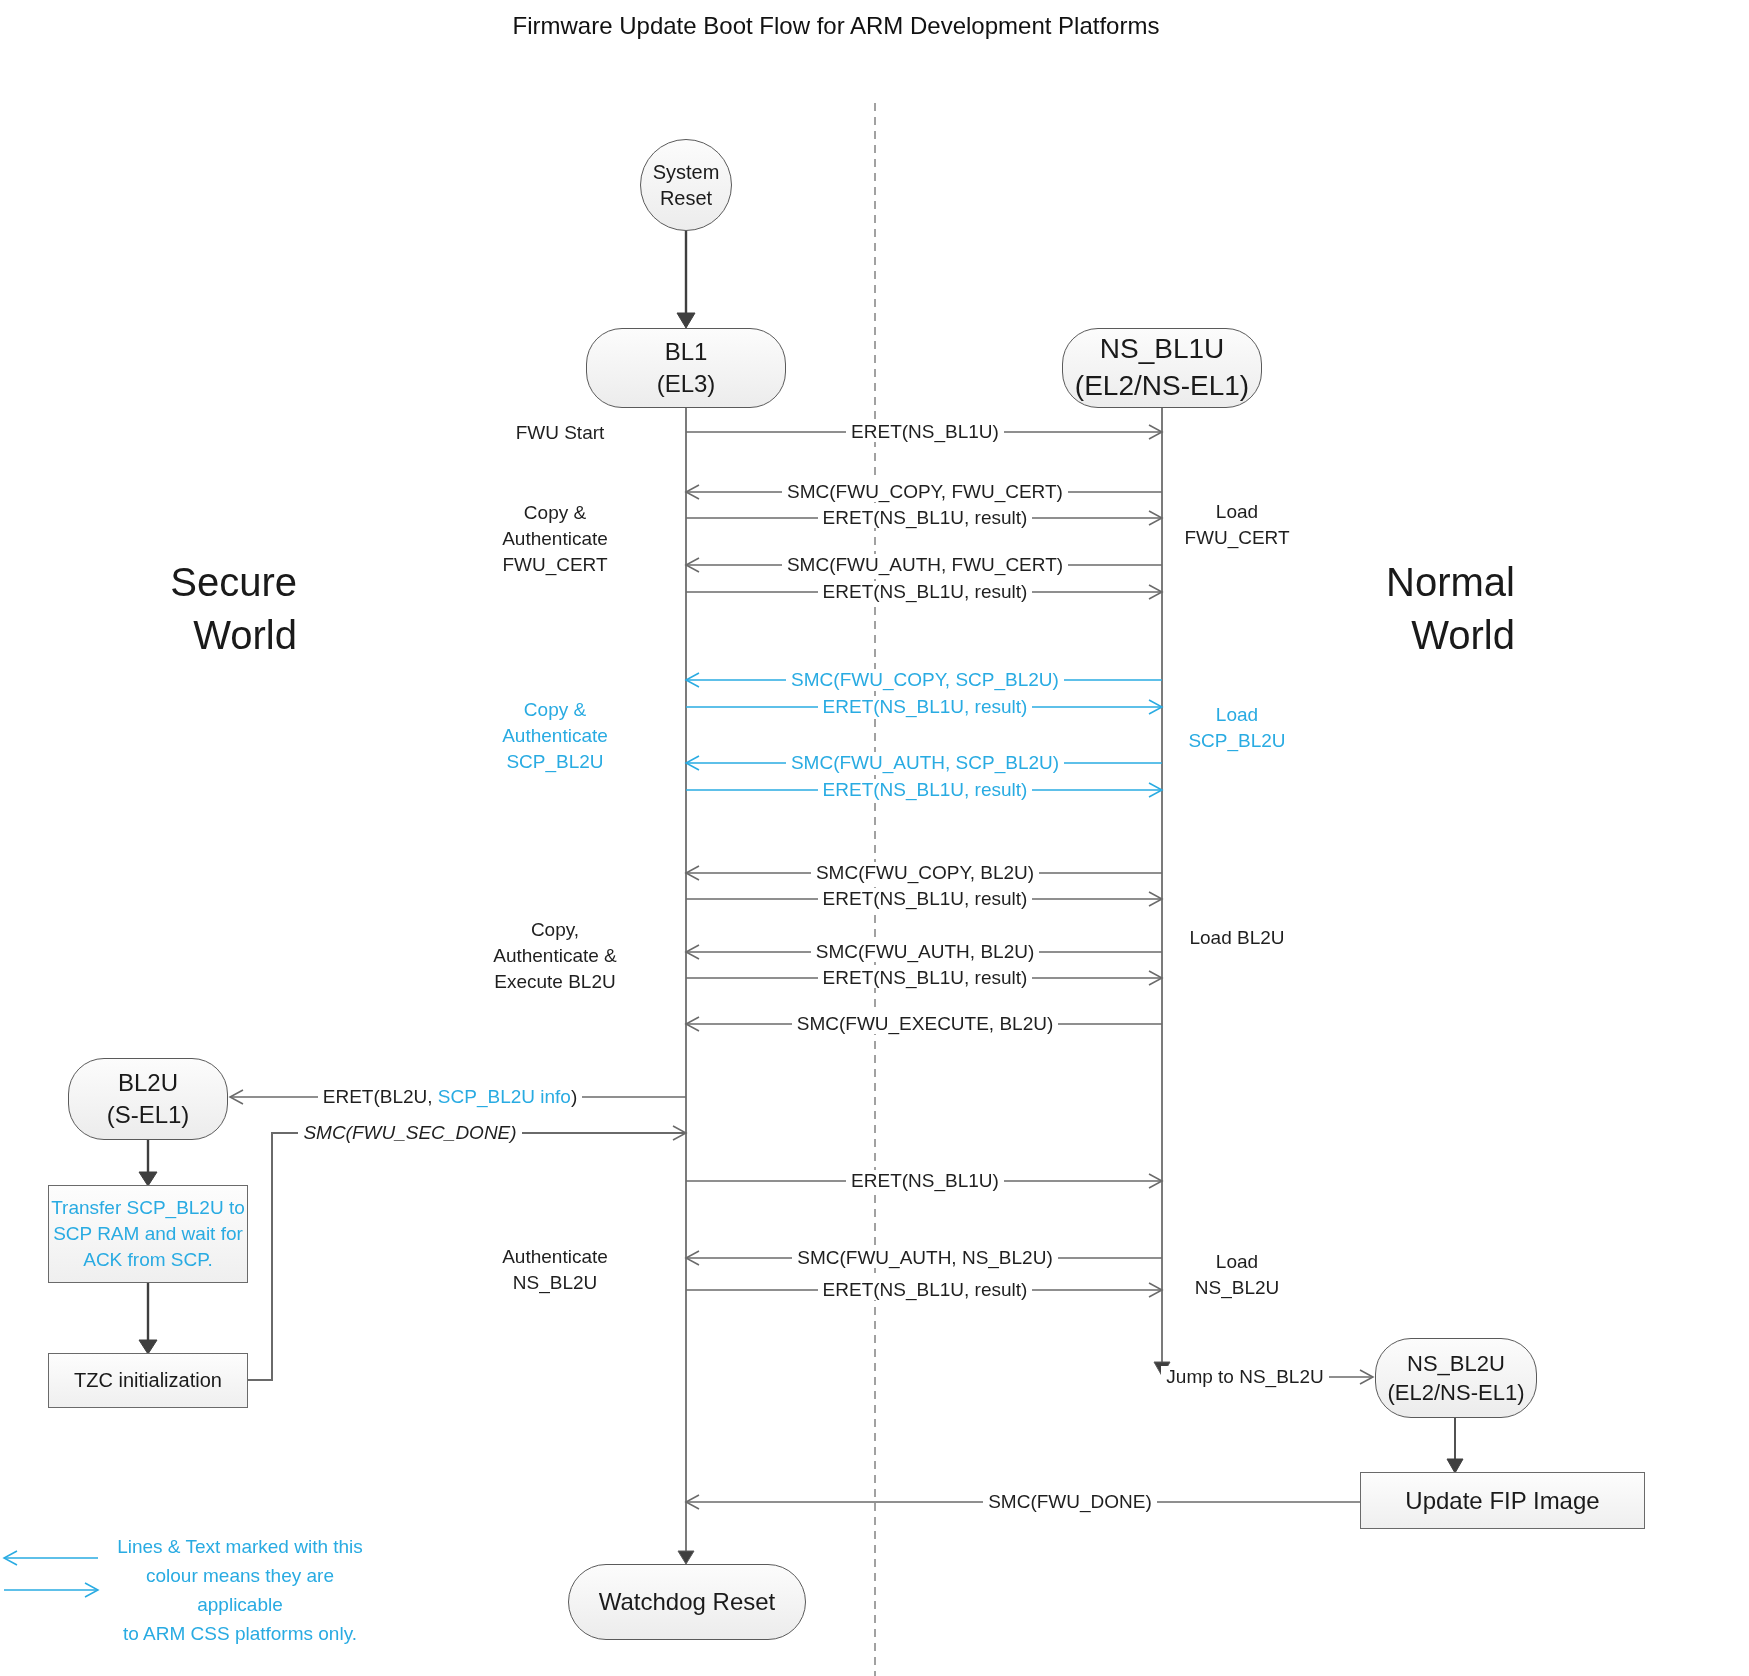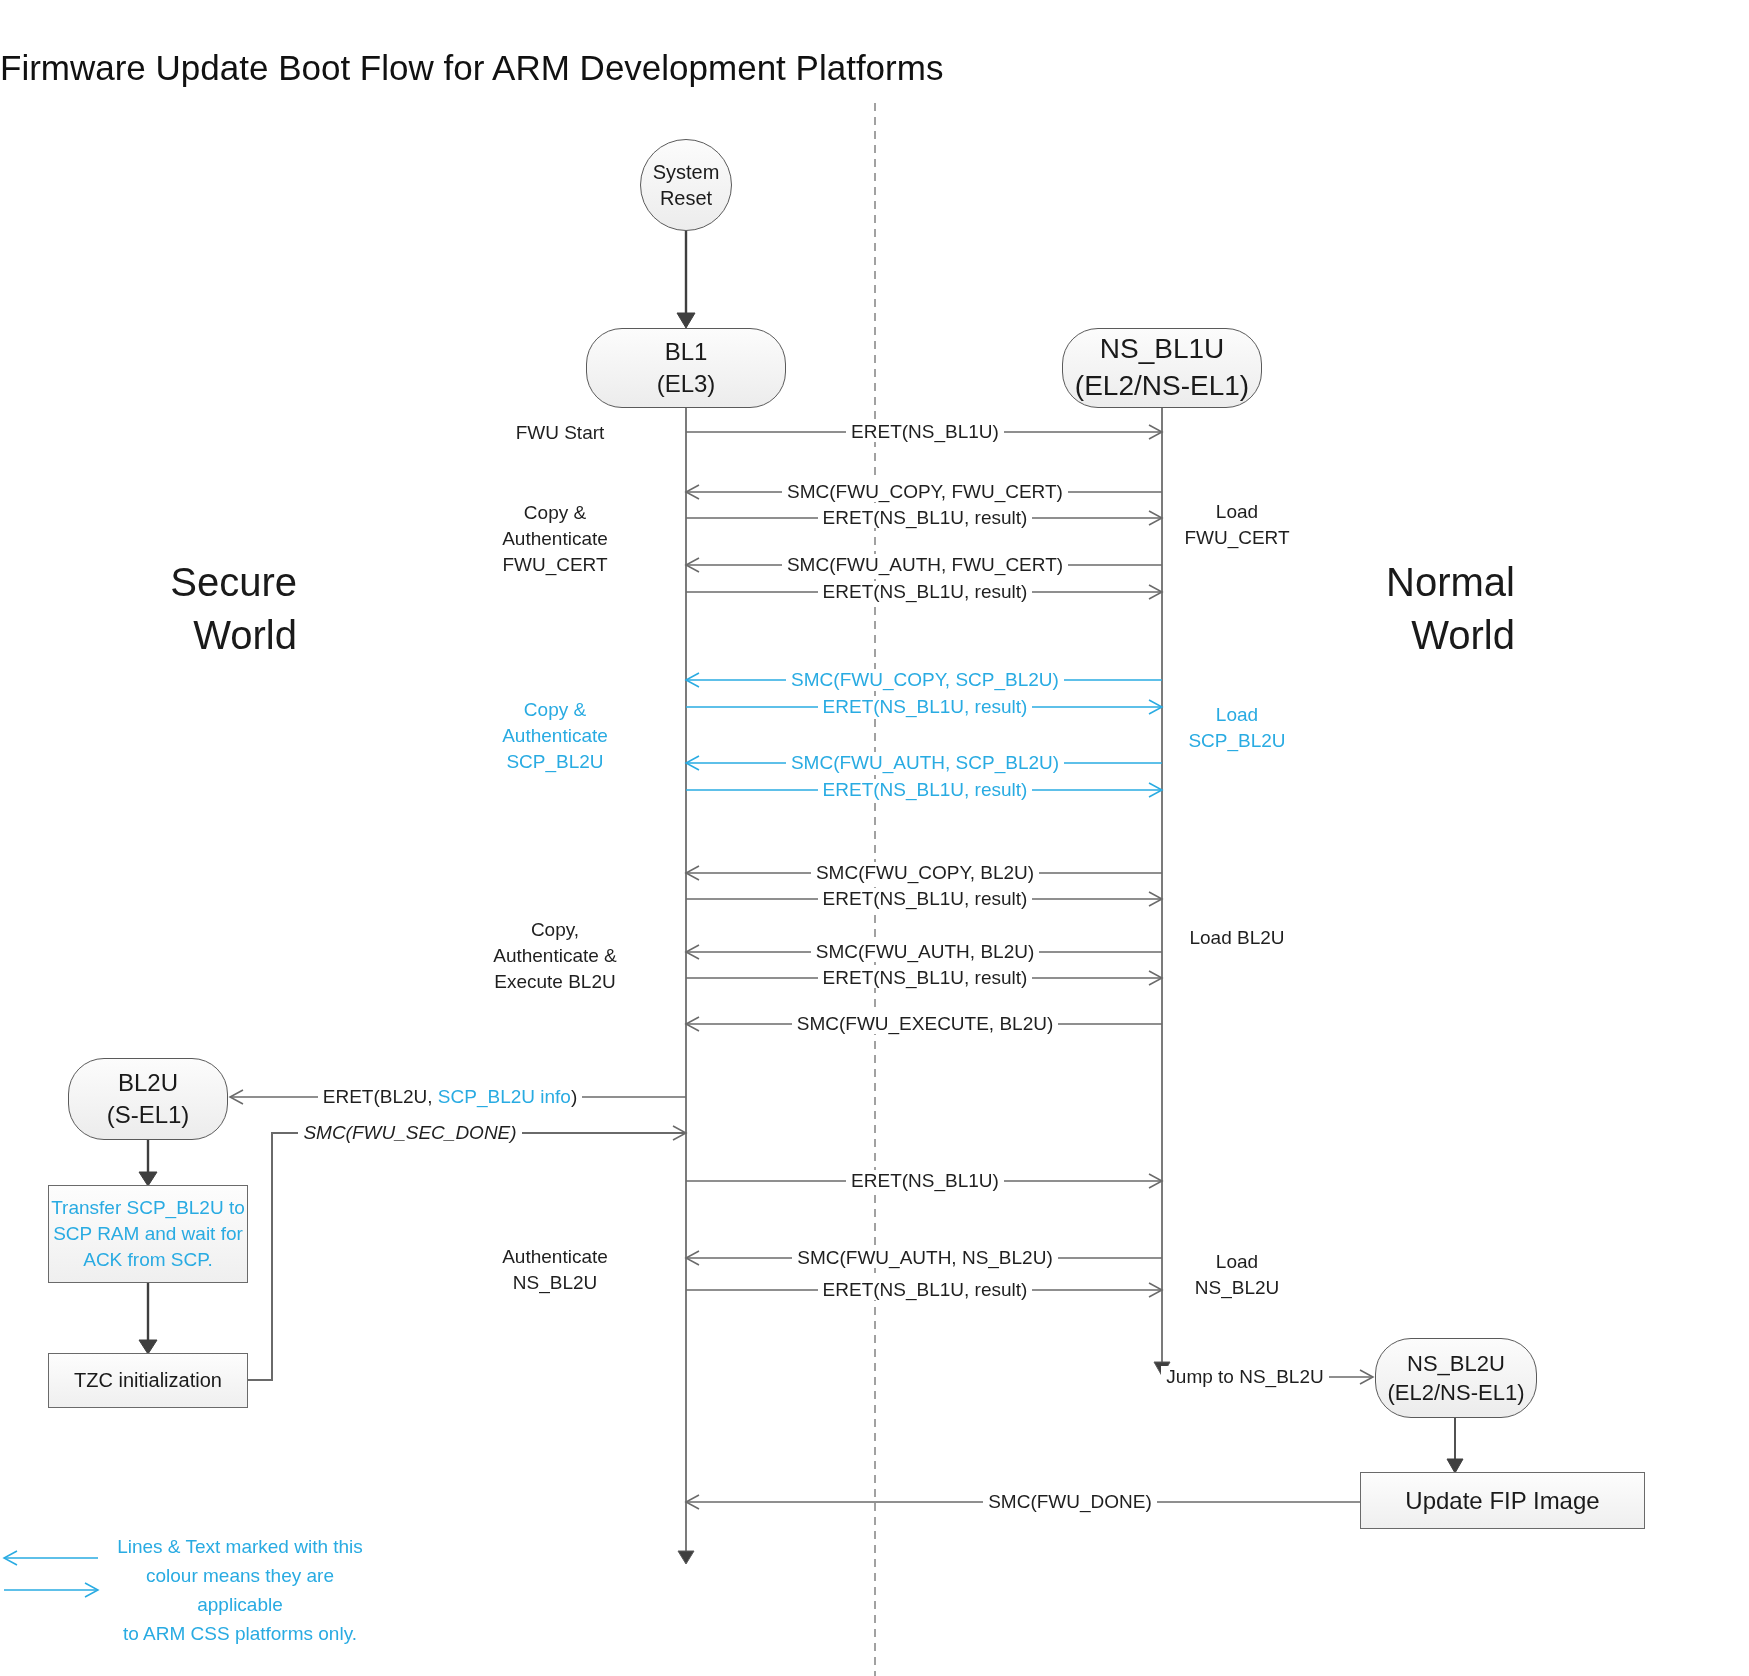--- a/index.html
+++ b/index.html
@@ -3,22 +3,22 @@
 <meta charset="utf-8">
 <style>
   html,body{margin:0;padding:0;background:#fff;}
   .canvas{
     position:relative;width:1749px;height:1676px;background:#fff;overflow:hidden;
     font-family:"Liberation Sans", sans-serif;color:#1a1a1a;
   }
   .abs{position:absolute;}
   .pre{white-space:pre-line;}
   .title{
-    left:0;top:12px;width:1672px;text-align:left;
-    font-size:35px;color:#111;margin-top:36px;
+    left:0;top:12px;width:1672px;text-align:center;
+    font-size:24px;color:#111;
   }
   .world{
     width:220px;text-align:right;font-size:40px;line-height:53px;color:#1a1a1a;
   }
   .node{
     display:flex;flex-direction:column;align-items:center;justify-content:center;
     text-align:center;border:1.6px solid #5a5a5a;border-radius:36px;
     background:linear-gradient(180deg,#fcfcfc 0%,#ececec 100%);
     font-size:24px;line-height:1.32;box-sizing:border-box;
   }
@@ -167,20 +167,21 @@
   <div class="abs node ellipse pre" style="left:640px;top:139px;width:92px;height:92px;">System
 Reset</div>
   <div class="abs node pre" style="left:586px;top:328px;width:200px;height:80px;">BL1
 (EL3)</div>
   <div class="abs node pre" style="left:1062px;top:328px;width:200px;height:80px;font-size:28px;">NS_BL1U
 (EL2/NS-EL1)</div>
   <div class="abs node pre" style="left:68px;top:1058px;width:160px;height:82px;">BL2U
 (S-EL1)</div>
   <div class="abs node pre" style="left:1375px;top:1338px;width:162px;height:80px;font-size:22px;">NS_BL2U
 (EL2/NS-EL1)</div>
+  <div class="abs node" style="left:568px;top:1564px;width:238px;height:76px;border-radius:38px;">Watchdog Reset</div>
 
   <div class="abs box pre blue" style="left:48px;top:1185px;width:200px;height:98px;font-size:19px;line-height:26px;">Transfer SCP_BL2U to
 SCP RAM and wait for
 ACK from SCP.</div>
   <div class="abs box" style="left:48px;top:1353px;width:200px;height:55px;font-size:20px;">TZC initialization</div>
   <div class="abs box" style="left:1360px;top:1472px;width:285px;height:57px;font-size:24px;">Update FIP Image</div>
 
   <div class="stage" style="left:480px;top:420px;width:160px;">FWU Start</div>
   <div class="stage pre" style="left:455px;top:500px;width:200px;">Copy &amp;
 Authenticate

